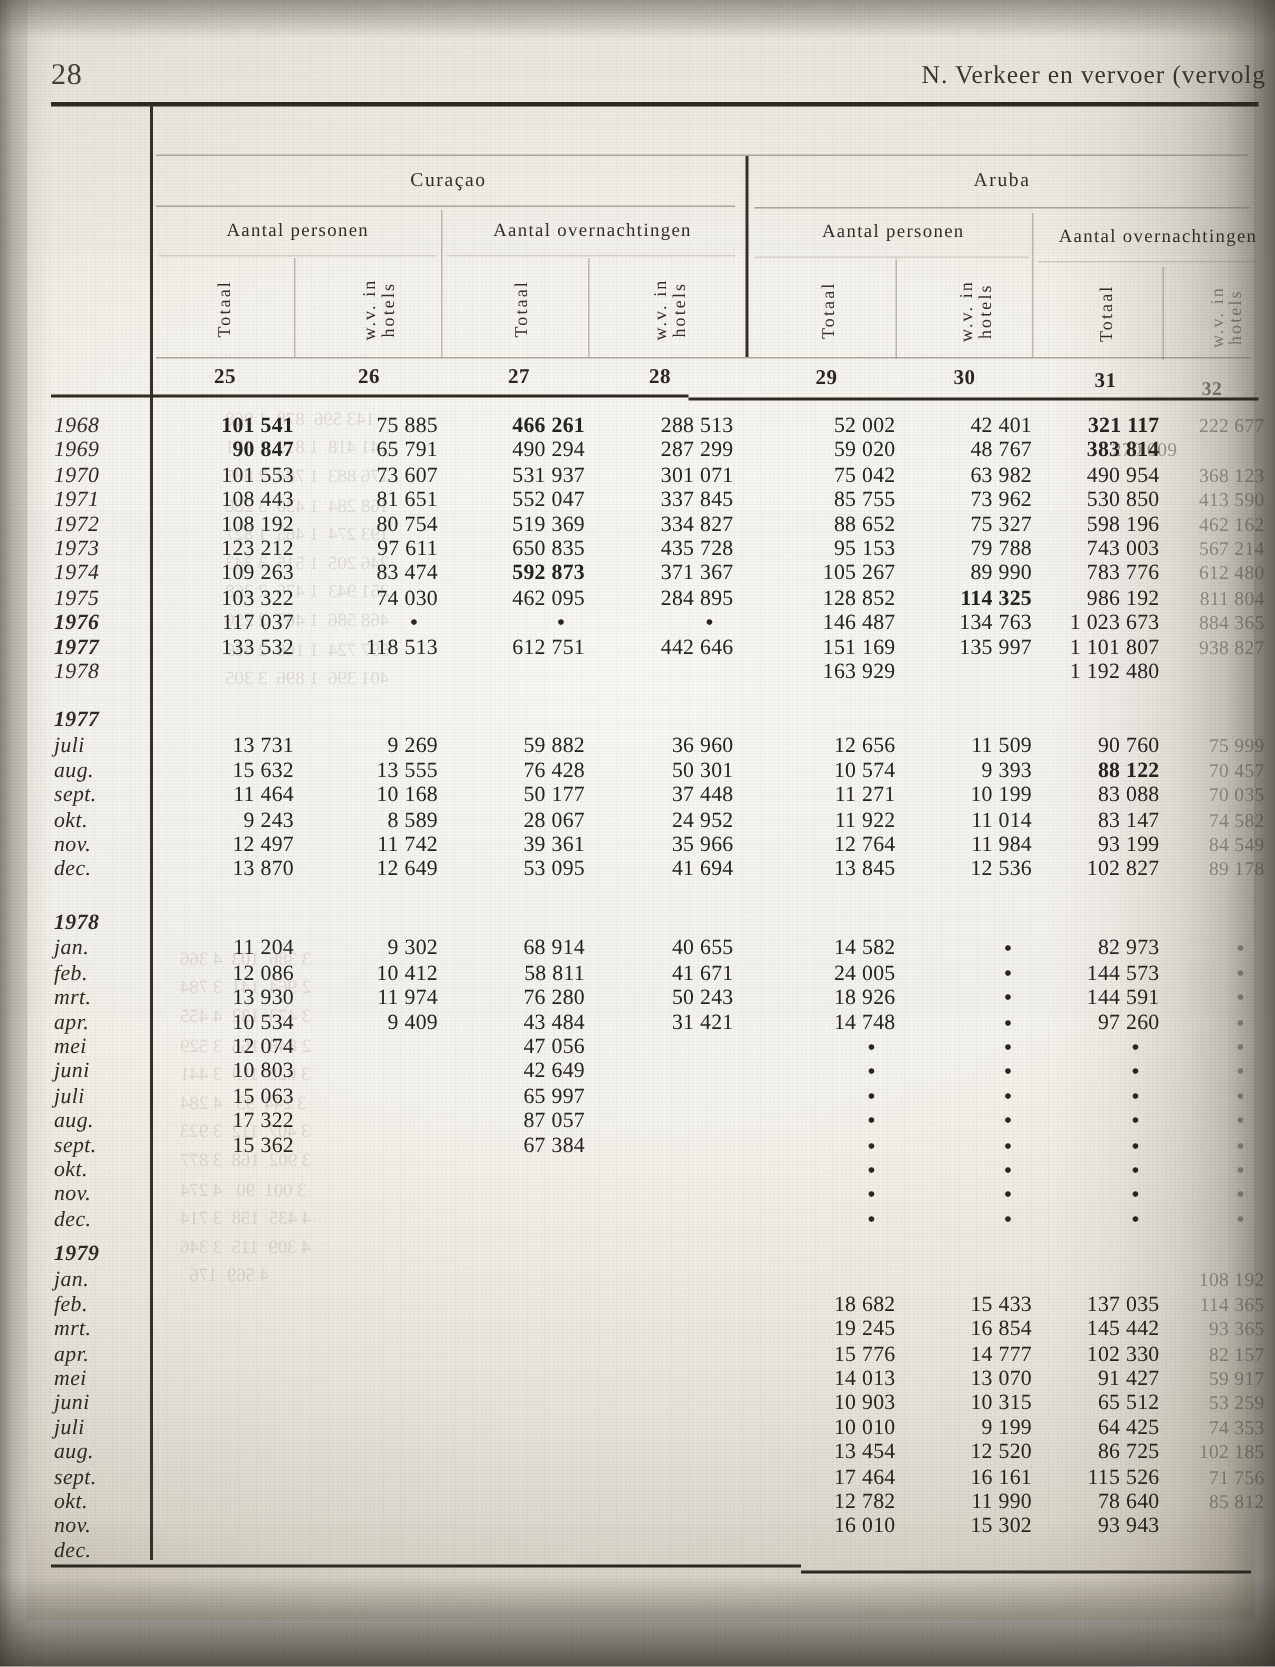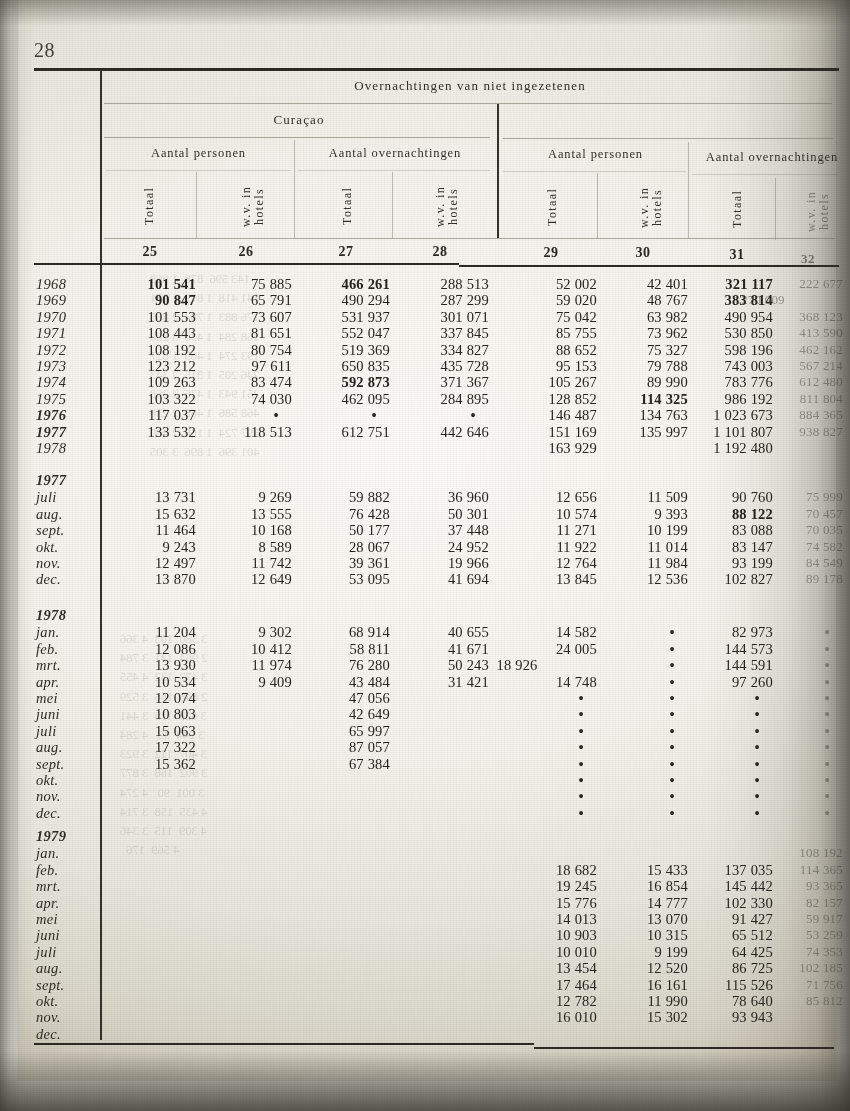--- a/index.html
+++ b/index.html
@@ -198,29 +198,30 @@
 4 309  115  3 346
 4 569  176  
 </div>
 
   <div id="curl"></div>
   <div id="leftedge"></div>
   <div id="topshade"></div>
   <div id="botshade"></div>
 
   <div class="folio">28</div>
+  <div class="runhead">N.  Verkeer en vervoer (vervolg</div>
 
   <div class="rule thick" style="left:34px; top:68px; width:805px;"></div>
 
   <div class="vrule" style="left:100px; top:70px; height:970px;"></div>
 
-  <div class="hcell big" style="left:100px; top:78px; width:740px;">Overnachtingen van niet ingezetenen</div>
   <div class="rule thin" style="left:104px; top:103px; width:728px; height:1px; background:#6e6a5e88;"></div>
 
   <div class="hcell big" style="left:104px; top:112px; width:390px;">Curaçao</div>
+  <div class="hcell big" style="left:500px; top:112px; width:336px;">Aruba</div>
   <div class="vrule" style="left:497px; top:104px; height:134px;"></div>
   <div class="rule thin" style="left:104px; top:137px; width:386px; height:1px; background:#6e6a5e88;"></div>
   <div class="rule thin" style="left:503px; top:138px; width:330px; height:1px; background:#6e6a5e88;"></div>
 
   <div class="hcell" style="left:106px; top:146px; width:185px;">Aantal personen</div>
   <div class="hcell" style="left:297px; top:146px; width:196px;">Aantal overnachtingen</div>
   <div class="hcell" style="left:503px; top:147px; width:185px;">Aantal personen</div>
   <div class="hcell" style="left:692px; top:150px; width:160px;">Aantal overnachtingen</div>
 
   <div class="vrule light" style="left:294px; top:140px; height:98px;"></div>
@@ -387,21 +388,21 @@
       <div class="val" style="left: 230px; top: 538.6px; width: 160px;">28 067</div>
       <div class="val" style="left: 329px; top: 538.6px; width: 160px;">24 952</div>
       <div class="val" style="left: 437px; top: 538.6px; width: 160px;">11 922</div>
       <div class="val" style="left: 528px; top: 538.6px; width: 160px;">11 014</div>
       <div class="val" style="left: 613px; top: 538.6px; width: 160px;">83 147</div>
       <div class="val faint" style="left: 683px; top: 538.6px; width: 160px;">74 582</div>
       <div class="rowlabel" style="left: 36px; top: 555px;">nov.</div>
       <div class="val" style="left: 36px; top: 555px; width: 160px;">12 497</div>
       <div class="val" style="left: 132px; top: 555px; width: 160px;">11 742</div>
       <div class="val" style="left: 230px; top: 555px; width: 160px;">39 361</div>
-      <div class="val" style="left: 329px; top: 555px; width: 160px;">19 966</div>
+      <div class="val" style="left: 329px; top: 555px; width: 160px;">35 966</div>
       <div class="val" style="left: 437px; top: 555px; width: 160px;">12 764</div>
       <div class="val" style="left: 528px; top: 555px; width: 160px;">11 984</div>
       <div class="val" style="left: 613px; top: 555px; width: 160px;">93 199</div>
       <div class="val faint" style="left: 683px; top: 555px; width: 160px;">84 549</div>
       <div class="rowlabel" style="left: 36px; top: 571.4px;">dec.</div>
       <div class="val" style="left: 36px; top: 571.4px; width: 160px;">13 870</div>
       <div class="val" style="left: 132px; top: 571.4px; width: 160px;">12 649</div>
       <div class="val" style="left: 230px; top: 571.4px; width: 160px;">53 095</div>
       <div class="val" style="left: 329px; top: 571.4px; width: 160px;">41 694</div>
       <div class="val" style="left: 437px; top: 571.4px; width: 160px;">13 845</div>
@@ -425,21 +426,21 @@
       <div class="val" style="left: 329px; top: 640.8px; width: 160px;">41 671</div>
       <div class="val" style="left: 437px; top: 640.8px; width: 160px;">24 005</div>
       <div class="dot" style="left: 662px; top: 641.8px; width: 20px;">•</div>
       <div class="val" style="left: 613px; top: 640.8px; width: 160px;">144 573</div>
       <div class="dot faint" style="left: 817px; top: 641.8px; width: 20px;">•</div>
       <div class="rowlabel" style="left: 36px; top: 657.2px;">mrt.</div>
       <div class="val" style="left: 36px; top: 657.2px; width: 160px;">13 930</div>
       <div class="val" style="left: 132px; top: 657.2px; width: 160px;">11 974</div>
       <div class="val" style="left: 230px; top: 657.2px; width: 160px;">76 280</div>
       <div class="val" style="left: 329px; top: 657.2px; width: 160px;">50 243</div>
-      <div class="val" style="left: 437px; top: 657.2px; width: 160px; text-align: center;">18 926</div>
+      <div class="val" style="left: 437px; top: 657.2px; width: 160px;">18 926</div>
       <div class="dot" style="left: 662px; top: 658.2px; width: 20px;">•</div>
       <div class="val" style="left: 613px; top: 657.2px; width: 160px;">144 591</div>
       <div class="dot faint" style="left: 817px; top: 658.2px; width: 20px;">•</div>
       <div class="rowlabel" style="left: 36px; top: 673.6px;">apr.</div>
       <div class="val" style="left: 36px; top: 673.6px; width: 160px;">10 534</div>
       <div class="val" style="left: 132px; top: 673.6px; width: 160px;">9 409</div>
       <div class="val" style="left: 230px; top: 673.6px; width: 160px;">43 484</div>
       <div class="val" style="left: 329px; top: 673.6px; width: 160px;">31 421</div>
       <div class="val" style="left: 437px; top: 673.6px; width: 160px;">14 748</div>
       <div class="dot" style="left: 662px; top: 674.6px; width: 20px;">•</div>

